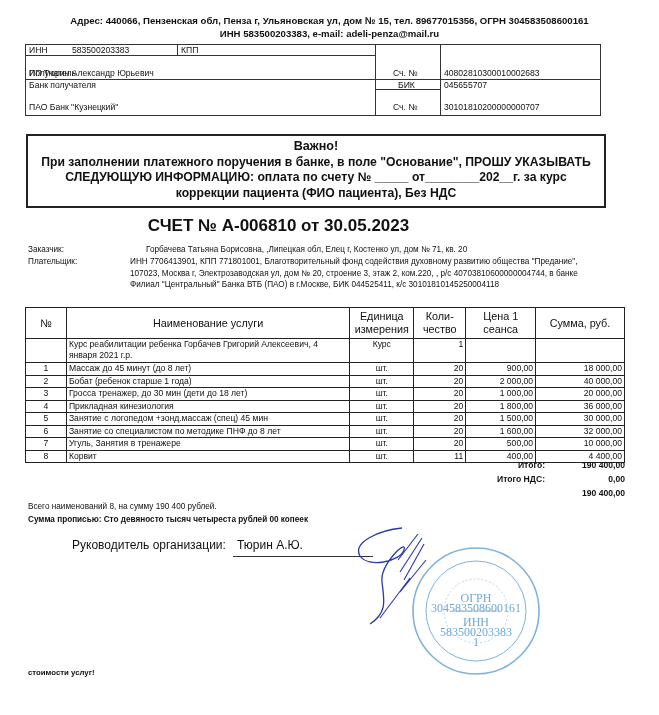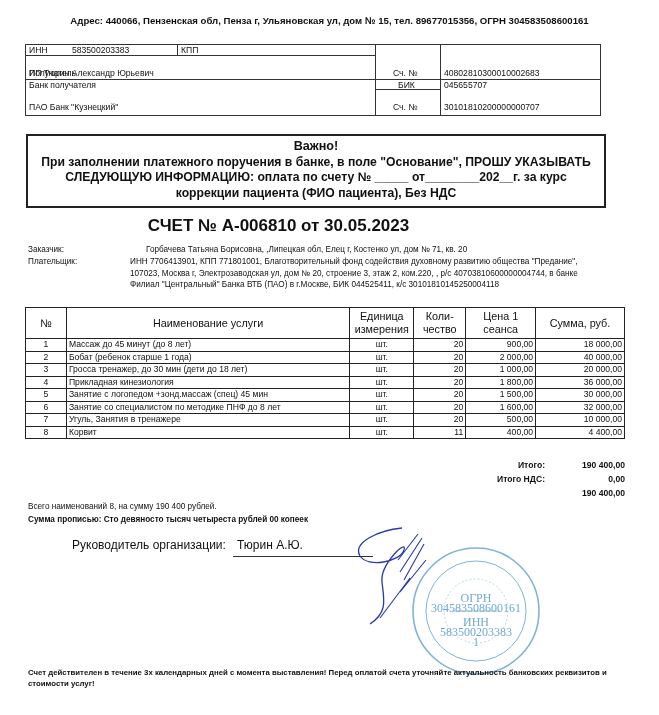--- a/index.html
+++ b/index.html
@@ -44,20 +44,21 @@
   .sign-name { left: 237px; top: 538px; font-size: 12px; }
   .sign-line { left: 233px; top: 556px; width: 140px; border-top: 1px solid #333; }
 
   .footer { left: 28px; top: 667px; width: 600px; font-size: 7.8px; font-weight: bold; line-height: 11px; }
 </style>
 </head>
 <body>
 
 <div class="abs hdr">
   <div>Адрес: 440066, Пензенская обл, Пенза г, Ульяновская ул, дом № 15, тел. 89677015356, ОГРН 304583508600161</div>
+  <div>ИНН 583500203383, e-mail: adeli-penza@mail.ru</div>
 </div>
 
 <div class="abs bank">
 
   <div class="vl" style="left:151px; top:0; height:10px;"></div>
   <div class="vl" style="left:349px; top:0; height:70px;"></div>
   <div class="vl" style="left:414px; top:0; height:70px;"></div>
   <div class="hl" style="left:0; top:10px; width:349px;"></div>
   <div class="hl" style="left:0; top:34px; width:574px;"></div>
   <div class="hl" style="left:349px; top:44px; width:65px;"></div>
@@ -106,20 +107,28 @@
     <tr>
       <th>№</th>
       <th>Наименование услуги</th>
       <th>Единица измерения</th>
       <th>Коли-чество</th>
       <th>Цена 1 сеанса</th>
       <th>Сумма, руб.</th>
     </tr>
   </thead>
   <tbody>
+    <tr style="height:24px; vertical-align:top;">
+      <td class="c"></td>
+      <td>Курс реабилитации ребенка Горбачев Григорий Алексеевич, 4 января 2021 г.р.</td>
+      <td class="c">Курс</td>
+      <td class="r">1</td>
+      <td class="r"></td>
+      <td class="r"></td>
+    </tr>
     <tr>
       <td class="c">1</td>
       <td>Массаж до 45 минут (до 8 лет)</td>
       <td class="c">шт.</td>
       <td class="r">20</td>
       <td class="r">900,00</td>
       <td class="r">18 000,00</td>
     </tr>
     <tr>
       <td class="c">2</td>
@@ -217,15 +226,14 @@
     <div>ОГРН</div>
     <div>304583508600161</div>
     <div style="height:4px;"></div>
     <div>ИНН</div>
     <div>583500203383</div>
     <div>1</div>
   </div>
 </div>
 
 <div class="abs footer">
-  <div>Счет действителен в течение 3х календарных дней с момента выставления! Перед оплатой счета уточняйте актуальность банковских реквизитов и</div>
   <div>стоимости услуг!</div>
 </div>
 
 </body></html>

